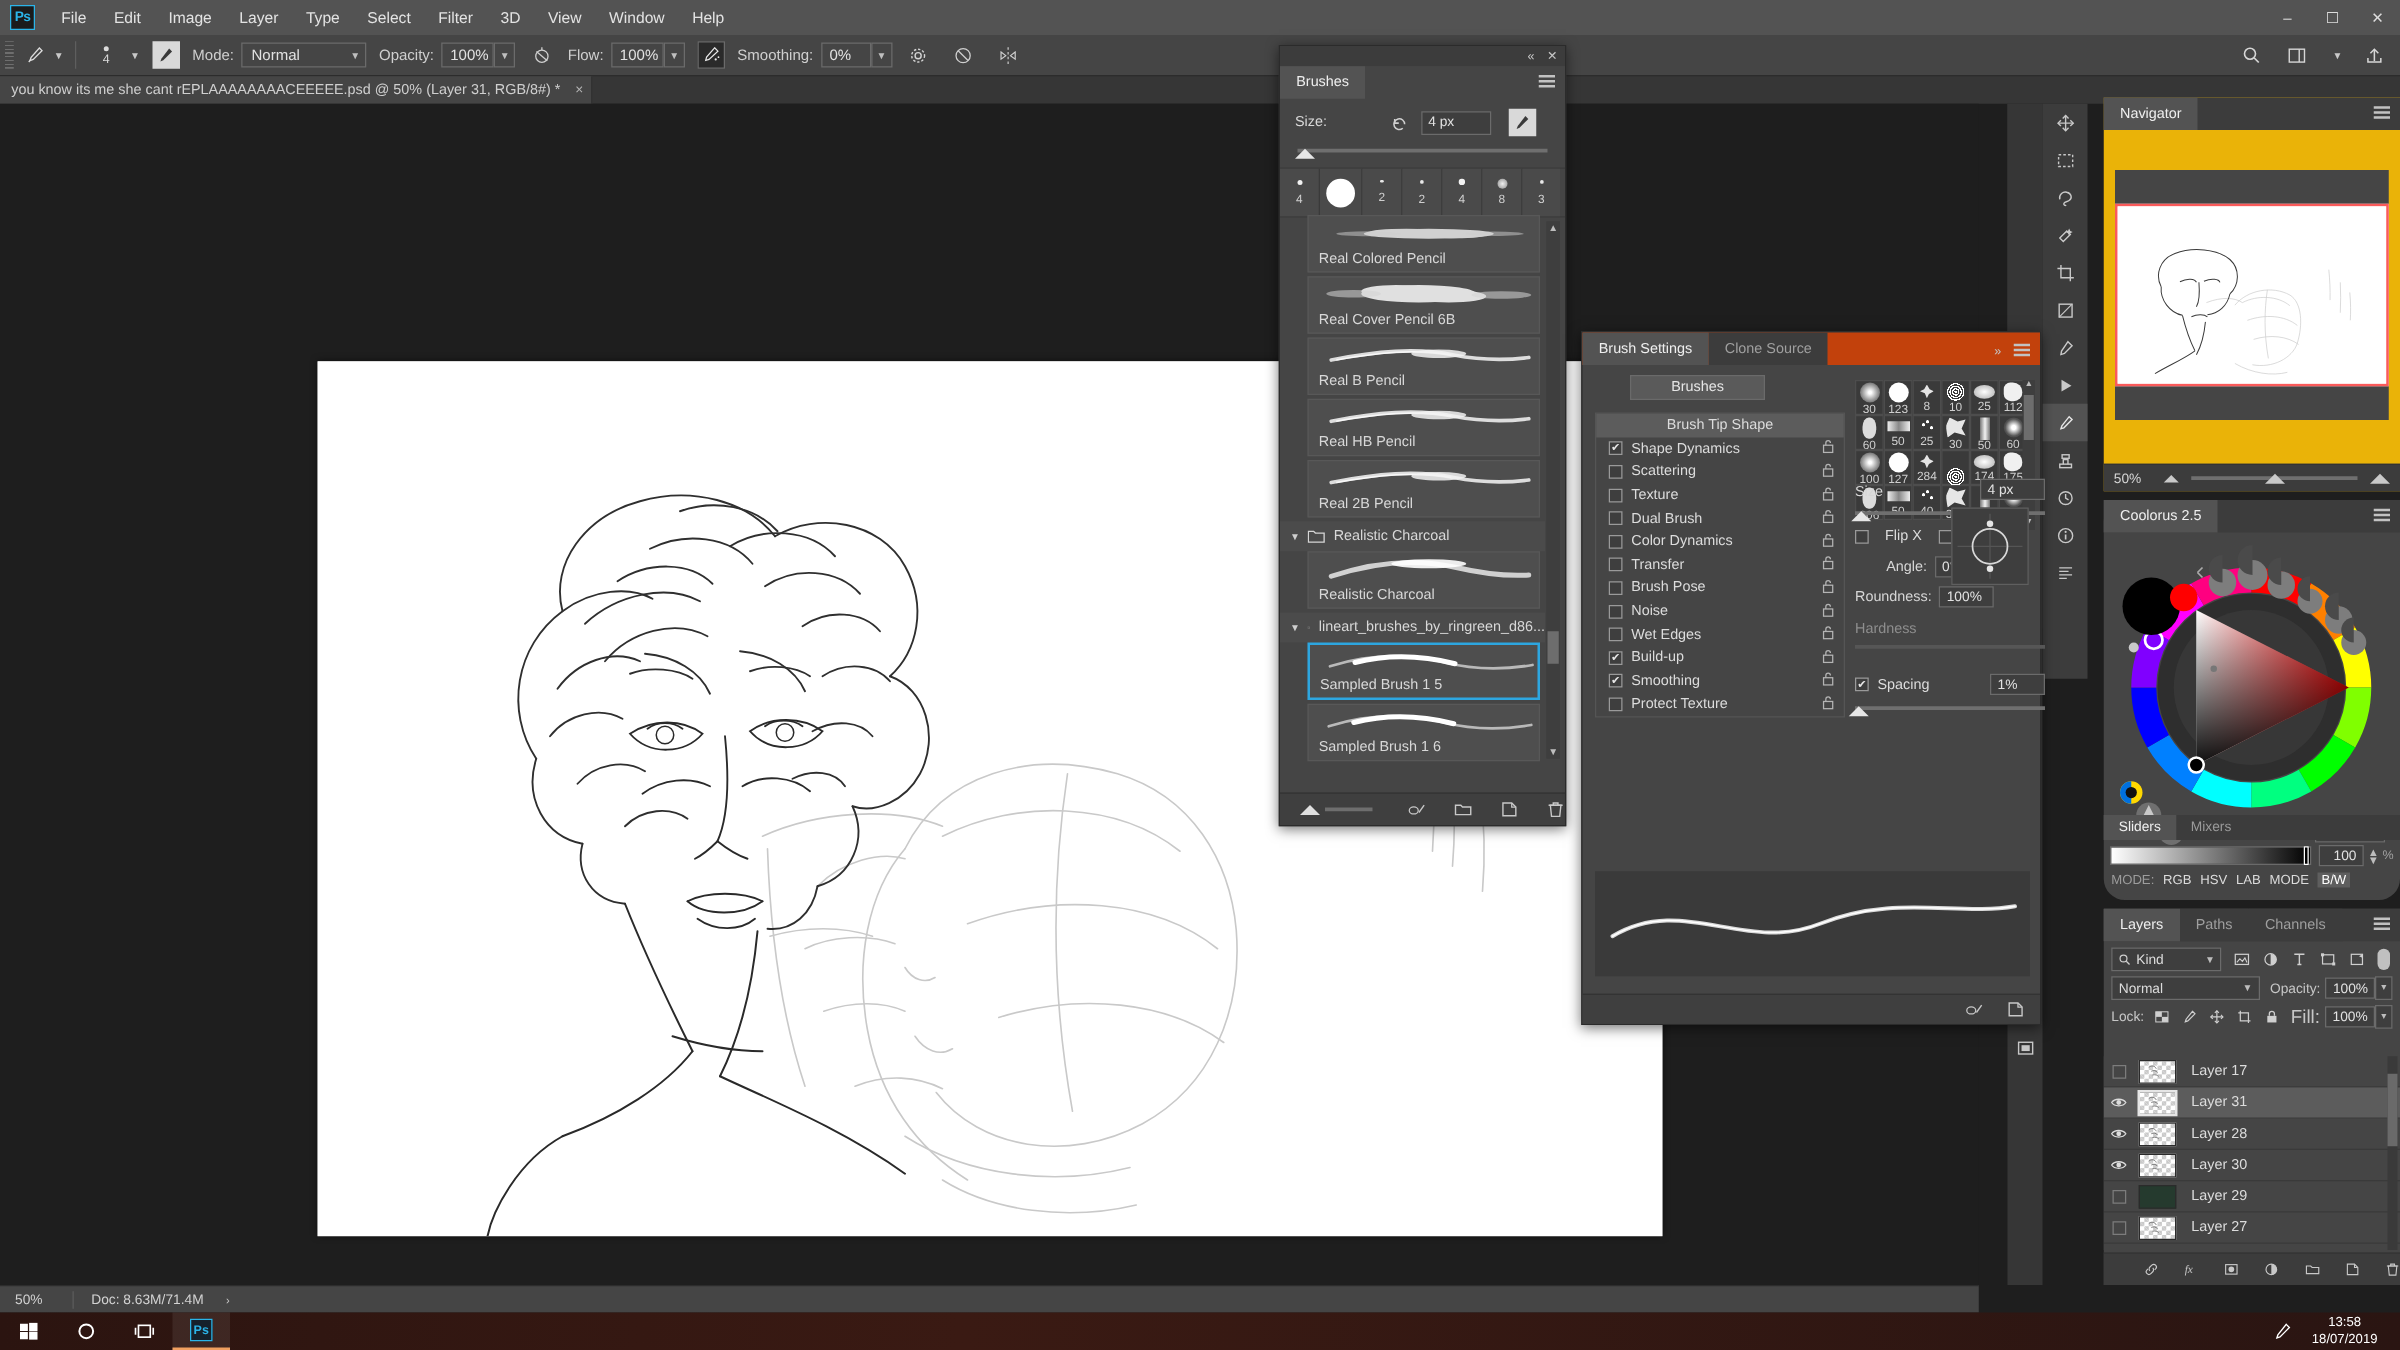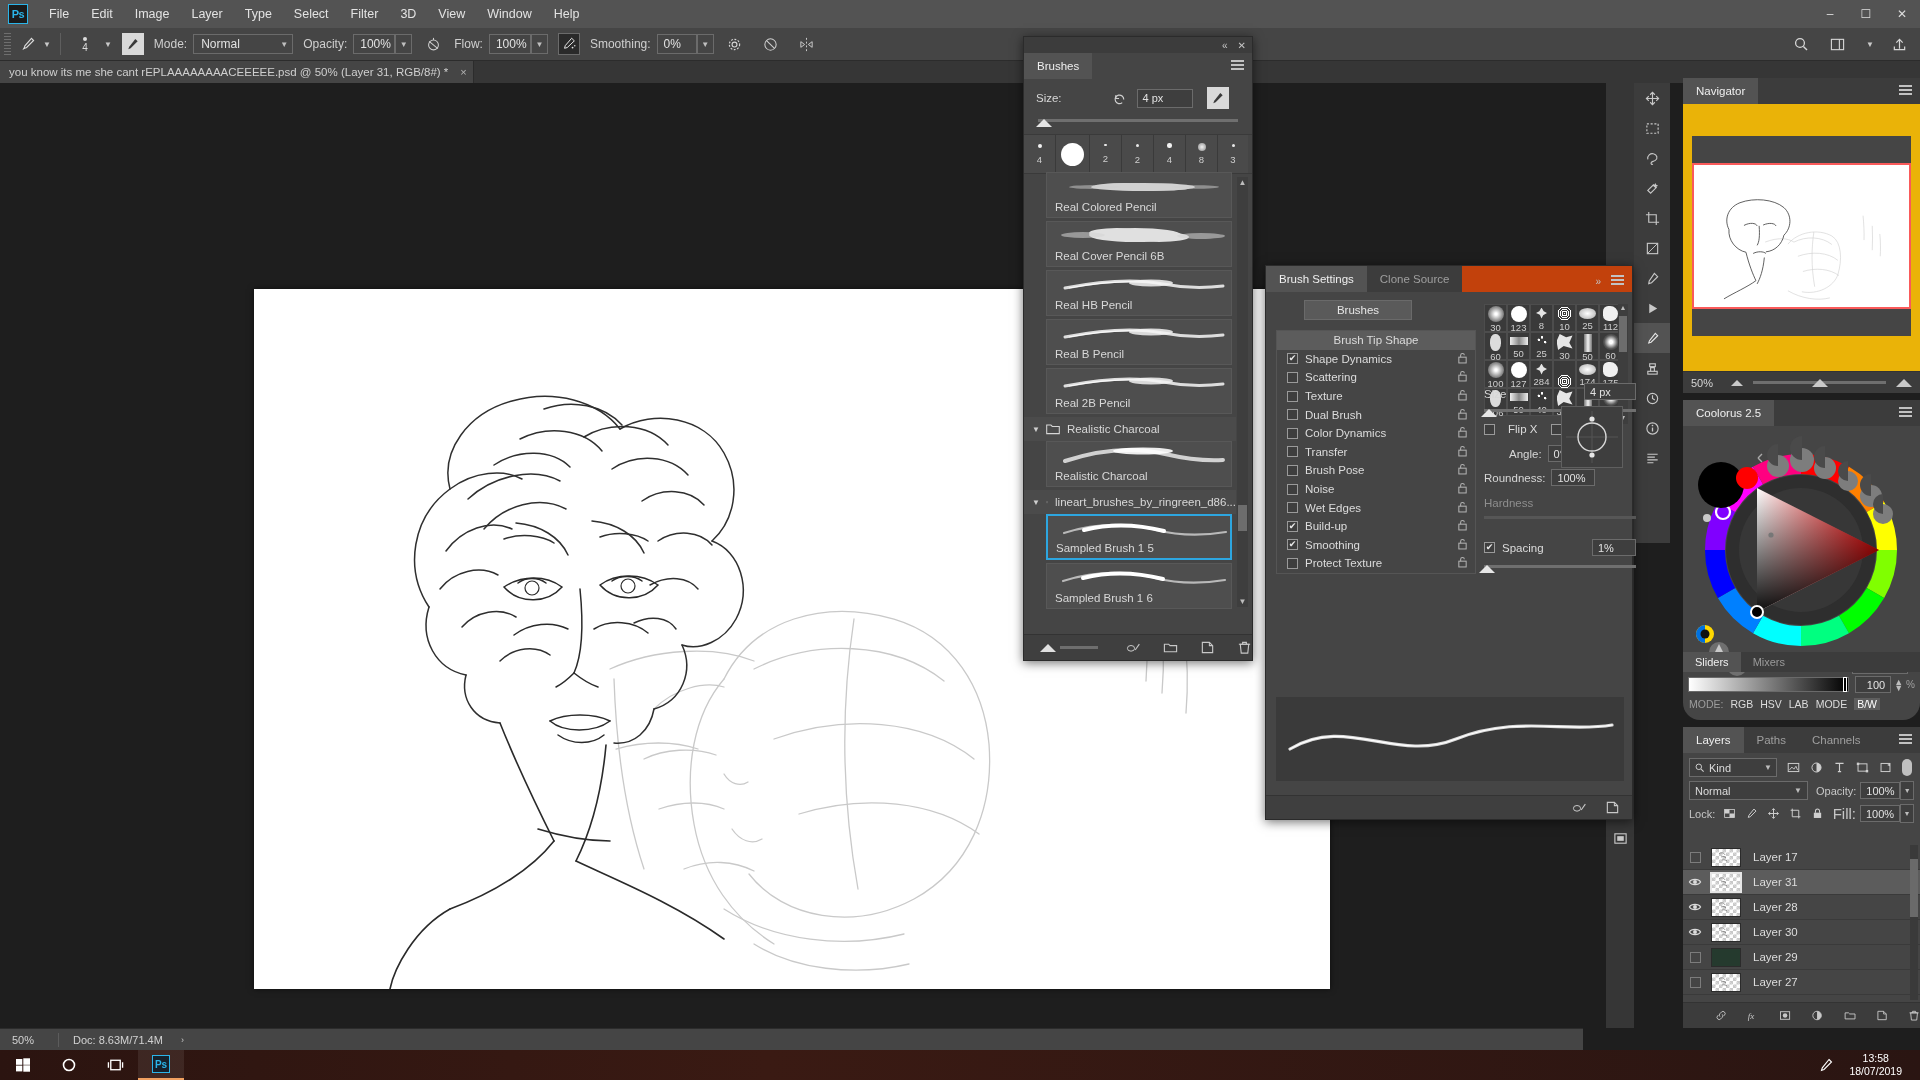--- a/index.html
+++ b/index.html
@@ -949,29 +949,29 @@
             </g>
           </svg></div>
         <div class="bname">Real Cover Pencil 6B</div>
       </div>
       <div class="brush-row">
         <div style="position: absolute; left: 8px; top: 1px;"><svg width="176" height="26" viewBox="0 0 176 26">
             <path d="M10 16 C 46 9, 78 6, 108 12 C 134 17, 152 16, 168 14" fill="none" stroke="#ededed" stroke-width="3" stroke-linecap="round" opacity="0.9"></path>
             <path d="M14 16 C 48 10, 78 7, 106 12" fill="none" stroke="#ffffff" stroke-width="1.2" opacity="0.8"></path>
             <ellipse cx="96" cy="11" rx="22" ry="3.4" fill="#f2f2f2" opacity="0.85"></ellipse>
           </svg></div>
-        <div class="bname">Real HB Pencil</div>
+        <div class="bname">Real B Pencil</div>
       </div>
       <div class="brush-row">
         <div style="position: absolute; left: 8px; top: 1px;"><svg width="176" height="26" viewBox="0 0 176 26">
             <path d="M10 16 C 46 9, 78 6, 108 12 C 134 17, 152 16, 168 14" fill="none" stroke="#ededed" stroke-width="3" stroke-linecap="round" opacity="0.9"></path>
             <path d="M14 16 C 48 10, 78 7, 106 12" fill="none" stroke="#ffffff" stroke-width="1.2" opacity="0.8"></path>
             <ellipse cx="96" cy="11" rx="22" ry="3.4" fill="#f2f2f2" opacity="0.85"></ellipse>
           </svg></div>
-        <div class="bname">Real B Pencil</div>
+        <div class="bname">Real HB Pencil</div>
       </div>
       <div class="brush-row">
         <div style="position: absolute; left: 8px; top: 1px;"><svg width="176" height="26" viewBox="0 0 176 26">
             <path d="M10 16 C 46 9, 78 6, 108 12 C 134 17, 152 16, 168 14" fill="none" stroke="#ededed" stroke-width="3" stroke-linecap="round" opacity="0.9"></path>
             <path d="M14 16 C 48 10, 78 7, 106 12" fill="none" stroke="#ffffff" stroke-width="1.2" opacity="0.8"></path>
             <ellipse cx="96" cy="11" rx="22" ry="3.4" fill="#f2f2f2" opacity="0.85"></ellipse>
           </svg></div>
         <div class="bname">Real 2B Pencil</div>
       </div>
       <div class="folder-row">

